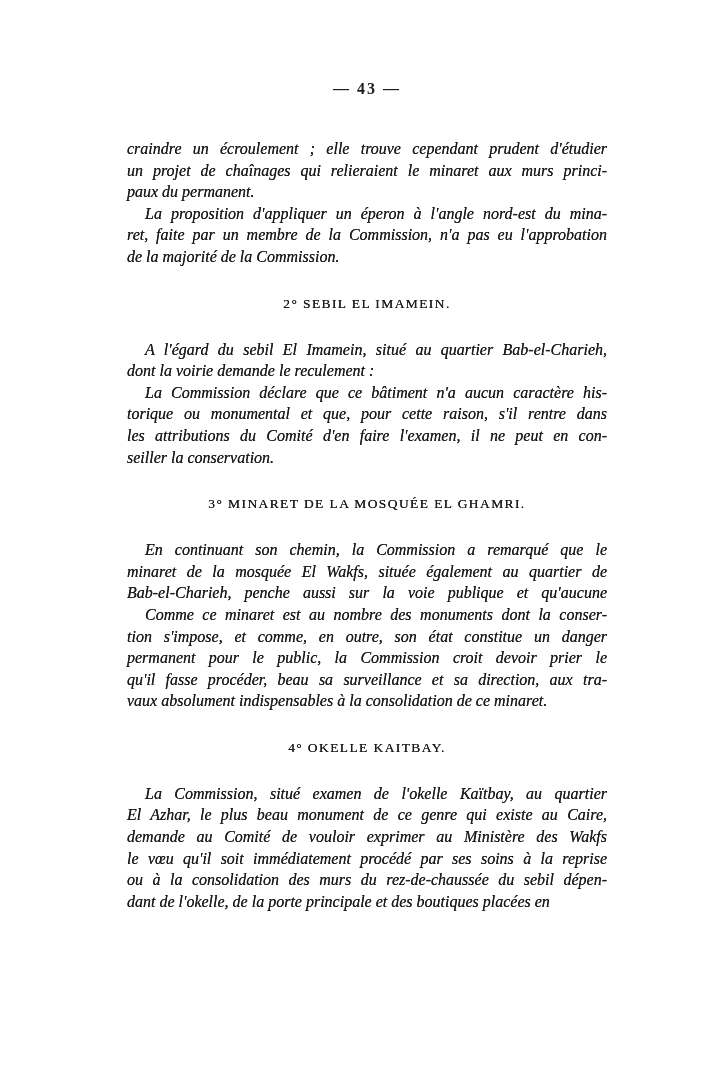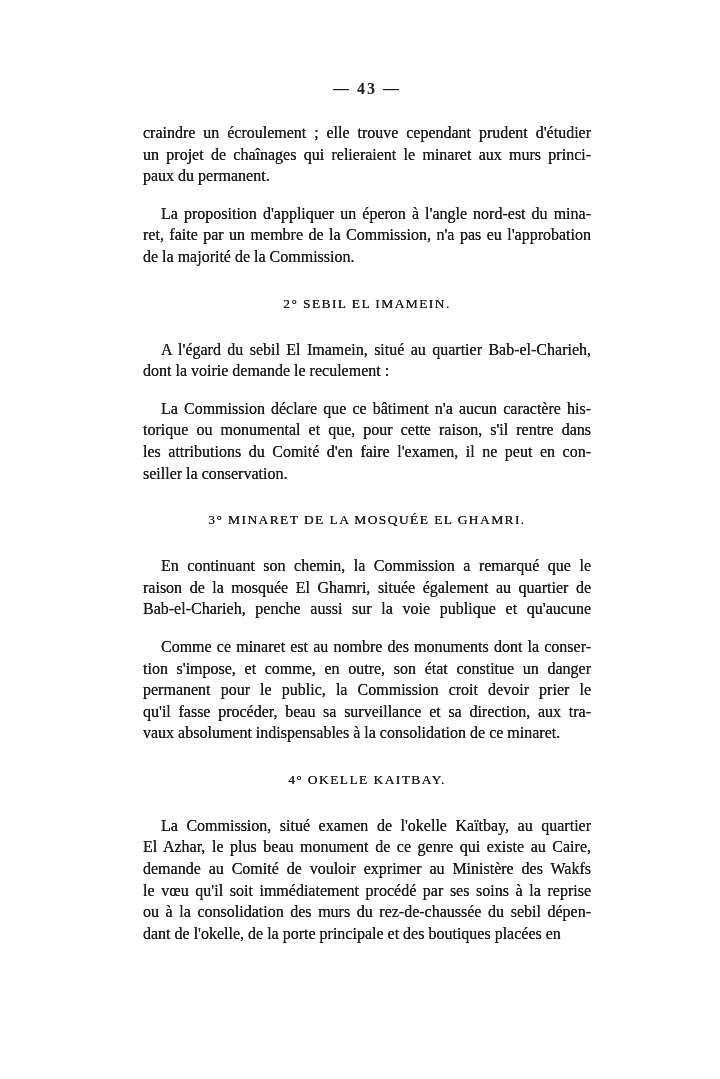--- a/index.html
+++ b/index.html
@@ -20,24 +20,25 @@
     height: 1079px;
     padding: 80px 113px 0 127px;
     background: #ffffff;
   }
   .page-number {
     text-align: center;
     font-weight: bold;
     font-size: 16px;
     line-height: 18px;
     letter-spacing: 2px;
-    margin-bottom: 24px;
+    margin-bottom: 40px;
   }
   .body-text .paragraph {
-    margin: 16px;
+    margin: 0;
+    font-style: italic;
   }
   .line {
     font-size: 16px;
     line-height: 21.6px;
     text-align: justify;
     text-align-last: justify;
     white-space: normal;
     text-shadow: 0 0 0.3px #1d1d1d;
   }
   .line.last {
@@ -79,21 +80,21 @@
       </div>
       <div class="paragraph">
         <div class="line indent">La Commission déclare que ce bâtiment n'a aucun caractère his-</div>
         <div class="line">torique ou monumental et que, pour cette raison, s'il rentre dans</div>
         <div class="line">les attributions du Comité d'en faire l'examen, il ne peut en con-</div>
         <div class="line last">seiller la conservation.</div>
       </div>
       <div class="heading">3° MINARET DE LA MOSQUÉE EL GHAMRI.</div>
       <div class="paragraph">
         <div class="line indent">En continuant son chemin, la Commission a remarqué que le</div>
-        <div class="line">raison de la mosquée El Ghamri, située également au quartier de</div>
+        <div class="line">minaret de la mosquée El Wakfs, située également au quartier de</div>
         <div class="line">Bab-el-Charieh, penche aussi sur la voie publique et qu'aucune</div>
       </div>
       <div class="paragraph">
         <div class="line indent">Comme ce minaret est au nombre des monuments dont la conser-</div>
         <div class="line">tion s'impose, et comme, en outre, son état constitue un danger</div>
         <div class="line">permanent pour le public, la Commission croit devoir prier le</div>
         <div class="line">qu'il fasse procéder, beau sa surveillance et sa direction, aux tra-</div>
         <div class="line last">vaux absolument indispensables à la consolidation de ce minaret.</div>
       </div>
       <div class="heading">4° OKELLE KAITBAY.</div>

